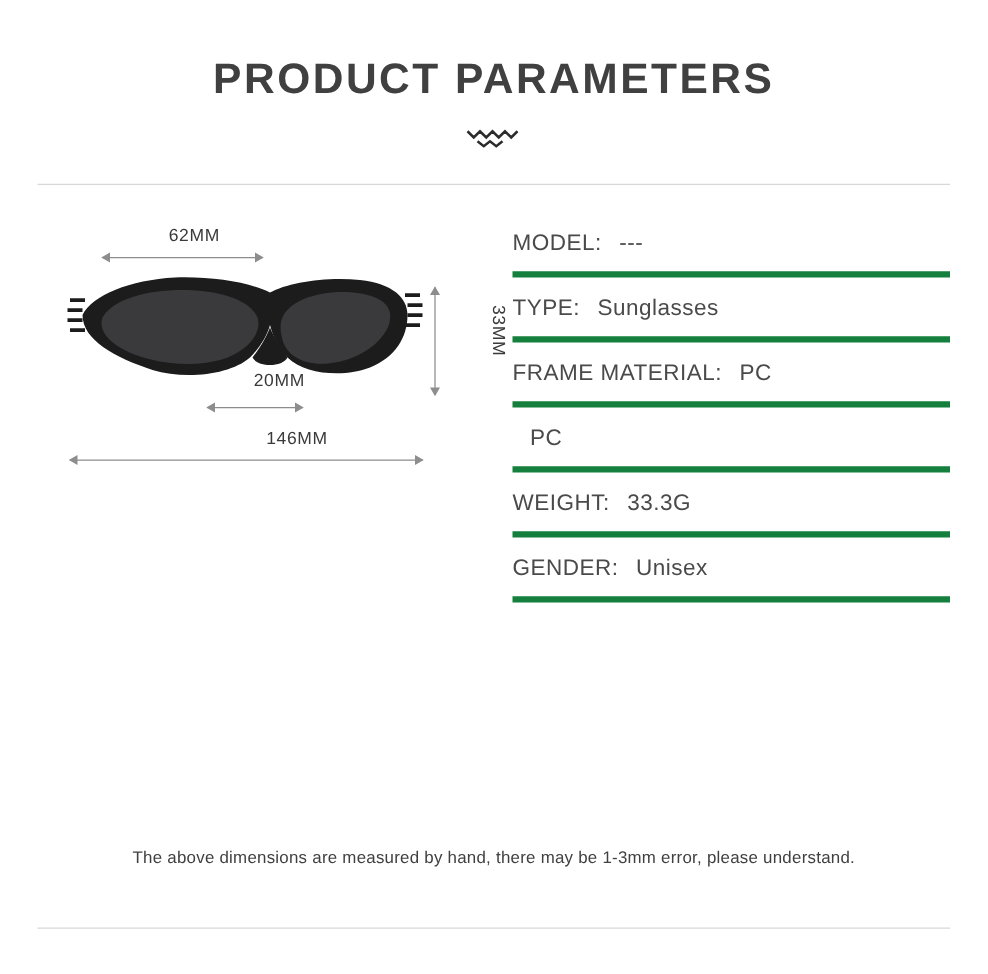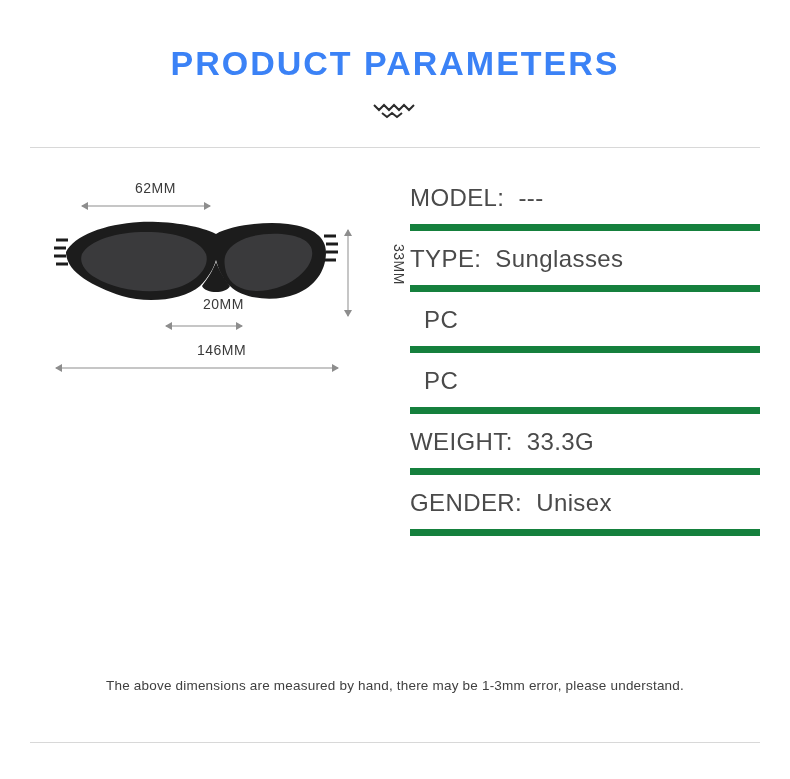--- a/index.html
+++ b/index.html
@@ -23,21 +23,21 @@
 
   
   .header {
     padding-top: 44px;
     text-align: center;
   }
   .title {
     font-size: 34px;
     font-weight: bold;
     letter-spacing: 2px;
-    color: #3b82f6;
+    color: #404040;
     margin: 0;
     font-family: "Liberation Sans", sans-serif;
   }
   .zigzag {
     margin-top: 18px;
     display: flex;
     justify-content: center;
   }
   .rule-top {
     margin: 28px 30px 0 30px;
@@ -59,23 +59,23 @@
   .right-col {
     flex: 1;
     padding-left: 20px;
     padding-top: 4px;
   }
 
   
   .spec-row {
     display: flex;
     align-items: baseline;
-    border-bottom: 7px solid #15803d;
+    border-bottom: 5px solid #15803d;
     padding: 14px 0 12px 0;
-    font-size: 24px;
+    font-size: 18px;
     color: #4a4a4a;
     letter-spacing: 0.4px;
   }
   .spec-row:first-child { padding-top: 6px; }
   .spec-label {
     white-space: pre;
   }
   .spec-value {
     margin-left: 14px;
     color: #4a4a4a;
@@ -207,38 +207,39 @@
 
             <line x1="318" y1="56" x2="318" y2="142"></line>
             <polyline points="314,62 318,55 322,62" fill="#8d8d8d" stroke="none"></polyline>
             <polyline points="314,136 318,143 322,136" fill="#8d8d8d" stroke="none"></polyline>
           </g>
         </svg>
 
         <div class="dim-label" style="left:66px; top:6px;">62MM</div>
         <div class="dim-label" style="left:134px; top:122px;">20MM</div>
         <div class="dim-label vertical" style="left:322px; top:70px;">33MM</div>
-        <div class="dim-label" style="left:128px; top:168px;">146MM</div>
+        <div class="dim-label" style="left:144px; top:168px;">146MM</div>
       </div>
 
     </div>
 
     <div class="right-col">
 
       <div class="spec-row">
         <span class="spec-label">MODEL:</span>
         <span class="spec-value">---</span>
       </div>
 
       <div class="spec-row">
         <span class="spec-label">TYPE:</span>
         <span class="spec-value">Sunglasses</span>
       </div>
 
       <div class="spec-row">
+        <span class="spec-label">FRAME MATERIAL:</span>
         <span class="spec-value">PC</span>
       </div>
 
       <div class="spec-row">
         <span class="spec-value">PC</span>
       </div>
 
       <div class="spec-row">
         <span class="spec-label">WEIGHT:</span>
         <span class="spec-value">33.3G</span>

